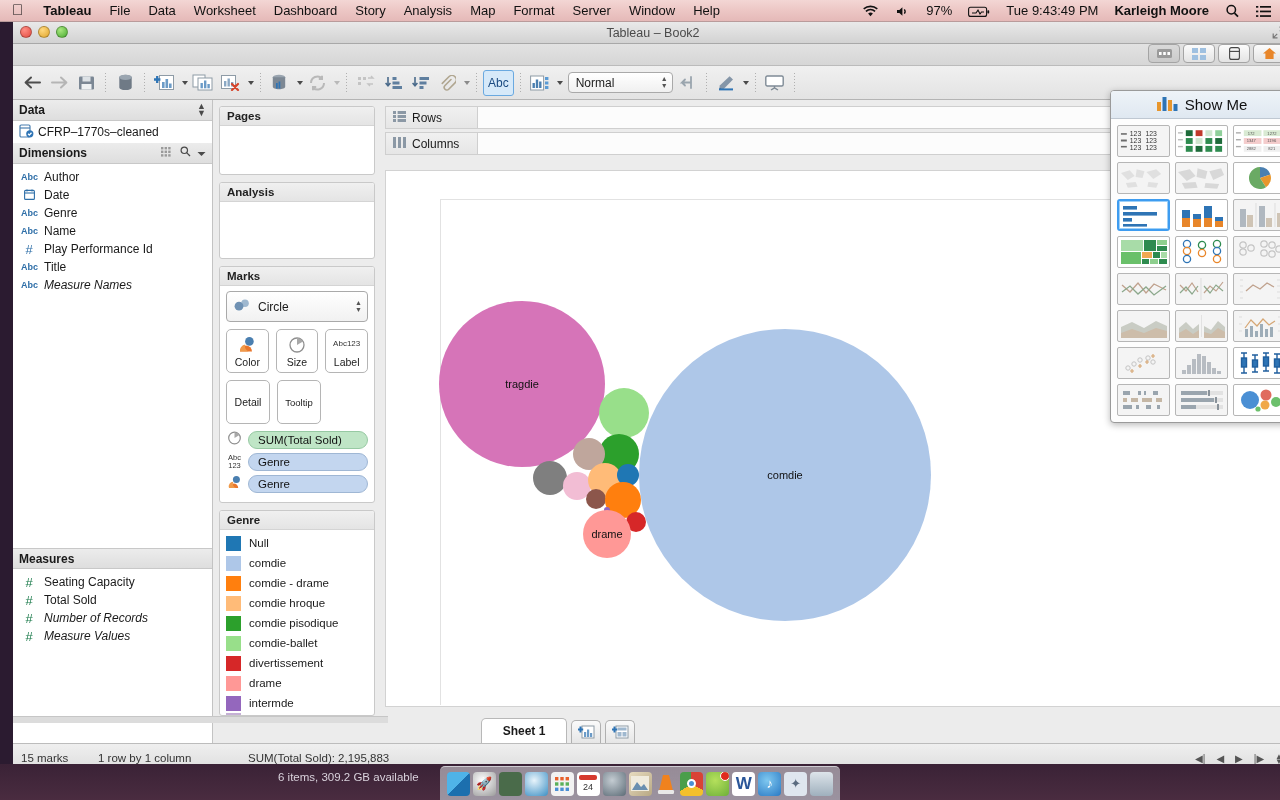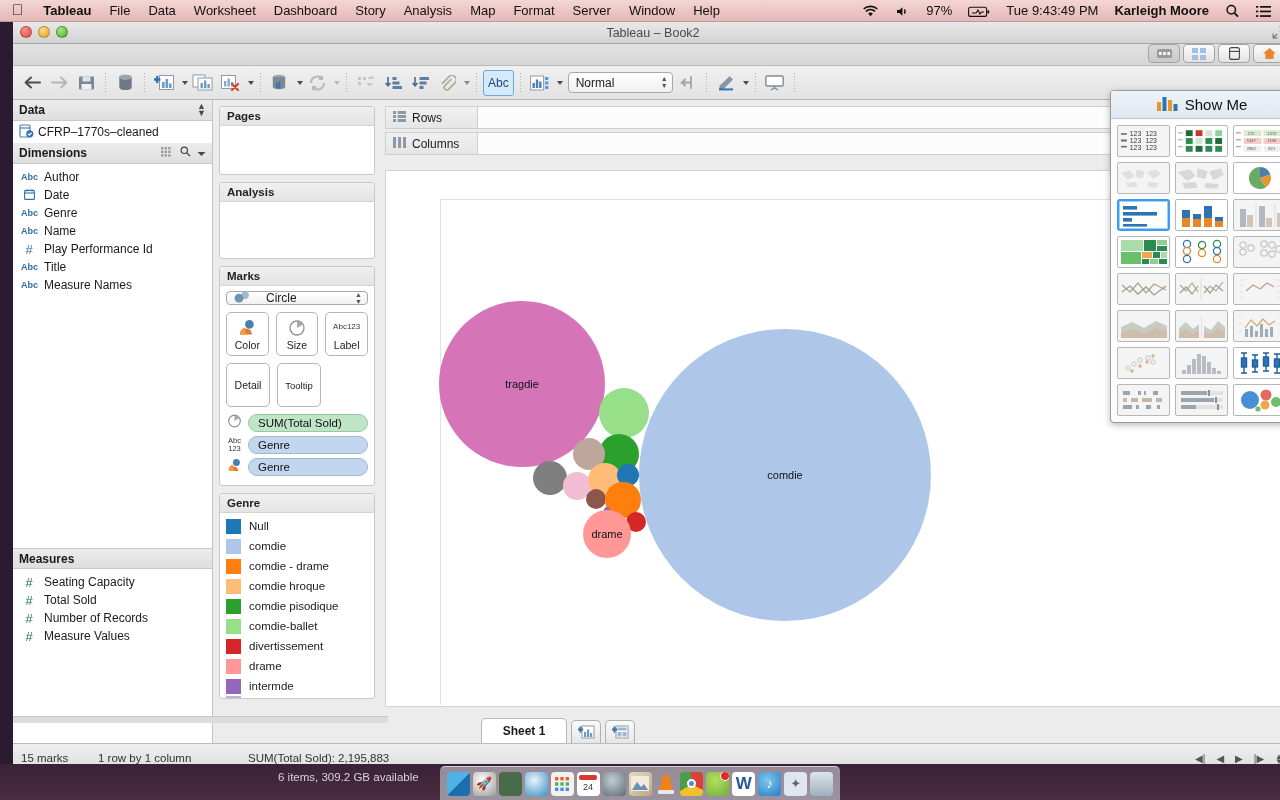--- a/index.html
+++ b/index.html
@@ -91,39 +91,39 @@
     height: 21px; display: flex; align-items: center; padding: 0 6px;
     background: linear-gradient(to bottom,#ececec,#dedede);
     border-bottom: 1px solid #c8c8c8; font-size: 12px; font-weight: bold; color: #1a1a1a;
   }
   .pane-hdr .spacer { margin-left: auto; }
   .ds-row { height: 22px; display: flex; align-items: center; gap: 4px; padding: 0 6px; font-size: 12px; color: #1a1a1a; }
   .field-row { height: 18px; display: flex; align-items: center; gap: 7px; padding: 0 8px; font-size: 12px; color: #1a1a1a; }
   .field-row .ft { width: 16px; text-align: center; font-size: 9px; color: #2f6fa8; font-weight: bold; flex: none; }
   .field-row.measure .ft { color: #1a7a4a; font-size: 13px; font-weight: normal; }
   .field-row.dim .ft.hash { font-size: 13px; font-weight: normal; }
-  .field-row .nm.italic { }
+  .field-row .nm.italic { font-style: italic; }
   .dimlist { padding: 4px 0 0 0; flex: none; }
   .fill { flex: 1 1 auto; }
   .measures-hdr { border-top: 1px solid #c8c8c8; }
 
   
   .cards { width: 168px; background: #ececec; padding: 6px 6px 0 6px; display: flex; flex-direction: column; gap: 7px; }
   .card { background: #fff; border: 1px solid #c9c9c9; border-radius: 3px; overflow: hidden; }
   .card-hdr { height: 19px; background: linear-gradient(to bottom,#f0f0f0,#e4e4e4);
     border-bottom: 1px solid #d4d4d4; display: flex; align-items: center; padding: 0 7px;
     font-size: 11.5px; font-weight: bold; color: #222; }
   .card-body { padding: 5px 6px 7px 6px; }
   .card.pages .card-body { height: 48px; }
   .card.filters .card-body { height: 56px; }
 
   .marks-combo {
-    height: 14px; border: 1px solid #a9a9a9; border-radius: 4px;
+    height: 31px; border: 1px solid #a9a9a9; border-radius: 4px;
     background: linear-gradient(to bottom,#ffffff,#f1f1f1);
-    display: flex; align-items: center; padding: 0 5px 0 7px; font-size: 12px; color: #1a1a1a; gap: 15px;
+    display: flex; align-items: center; padding: 0 5px 0 7px; font-size: 12px; color: #1a1a1a; gap: 7px;
     margin-bottom: 7px;
   }
   .marks-combo .stepper { margin-left: auto; display: flex; flex-direction: column; gap: 1px; color: #555; font-size: 7px; line-height: 6px; }
   .shelfbtns { display: flex; gap: 7px; margin-bottom: 7px; }
   .shelfbtn {
     width: 44px; height: 44px; border: 1px solid #b5b5b5; border-radius: 5px; background: #fff;
     display: flex; flex-direction: column; align-items: center; justify-content: center; gap: 2px;
     font-size: 10.5px; color: #222;
   }
   .shelfbtn .gl { height: 19px; display: flex; align-items: center; justify-content: center; }

